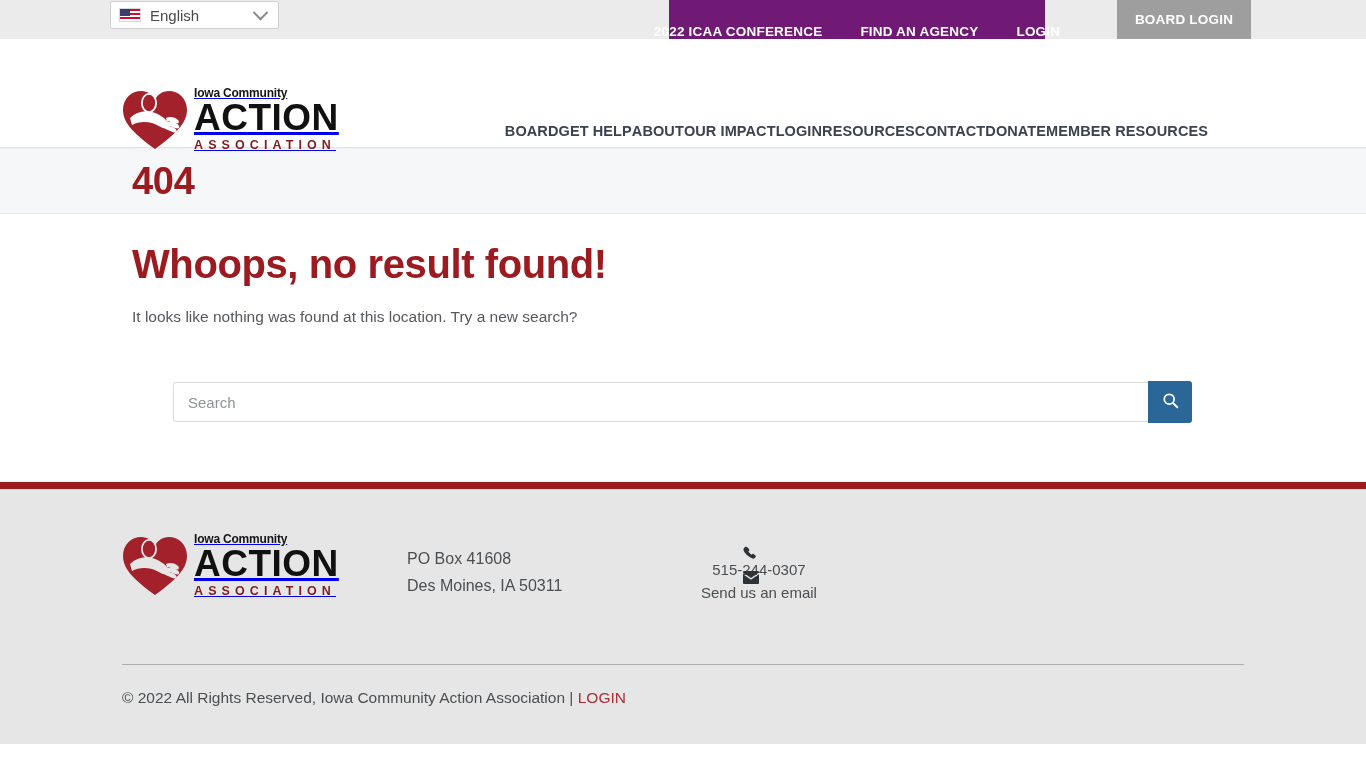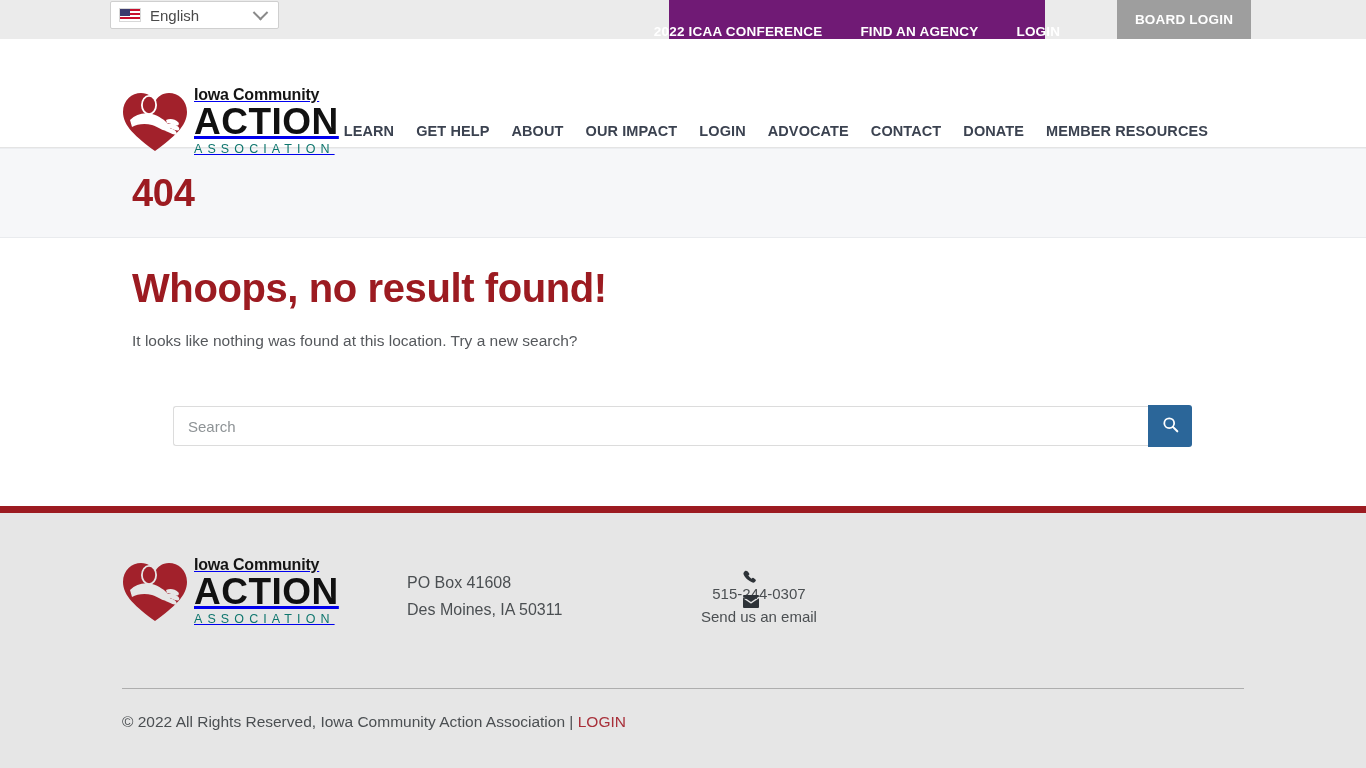--- a/index.html
+++ b/index.html
@@ -131,62 +131,61 @@
   }
   .logo-mark {
     position: relative;
     width: 66px;
     height: 62px;
     flex: 0 0 auto;
   }
   .logo-mark svg { display: block; }
   .logo-text { margin-left: 6px; line-height: 1; }
   .logo-l1 {
-    font-size: 16px;
+    font-size: 12px;
     font-weight: bold;
     color: #151515;
     letter-spacing: -0.2px;
   }
   .logo-l2 {
     font-size: 37px;
     font-weight: bold;
     color: #111111;
     letter-spacing: 0.5px;
     line-height: 0.96;
     margin-top: 1px;
   }
   .logo-l3 {
     font-size: 12.5px;
-    font-weight: normal;
-    color: #0f766e;
+    font-weight: bold;
+    color: #7f1d1d;
     letter-spacing: 5.1px;
     margin-top: 3px;
   }
 
   .mainnav {
     position: absolute;
     right: 158px;
     top: 84px;
     display: flex;
     align-items: center;
   }
   .mainnav a {
     color: #3b4250;
     font-size: 14.5px;
     font-weight: bold;
     letter-spacing: 0.1px;
     text-decoration: none;
-    margin-left: 22px;
     white-space: nowrap;
   }
   .mainnav a:first-child { margin-left: 0; }
 
   
   .titleband {
-    height: 90px;
+    height: 66px;
     background: #f6f7f9;
     border-top: 1px solid #eceef1;
     border-bottom: 1px solid #e9ebee;
     display: flex;
     align-items: center;
   }
   .titleband h1 {
     margin: 0 0 0 132px;
     font-size: 38px;
     font-weight: bold;
@@ -367,26 +366,26 @@
       </svg>
     </span>
     <span class="logo-text">
       <div class="logo-l1">Iowa Community</div>
       <div class="logo-l2">ACTION</div>
       <div class="logo-l3">ASSOCIATION</div>
     </span>
   </a>
 
   <nav class="mainnav">
-    <a href="#">LEARN</a>
+    <a href="#">BOARD</a>
     <a href="#">GET HELP</a>
     <a href="#">ABOUT</a>
     <a href="#">OUR IMPACT</a>
     <a href="#">LOGIN</a>
-    <a href="#">ADVOCATE</a>
+    <a href="#">RESOURCES</a>
     <a href="#">CONTACT</a>
     <a href="#">DONATE</a>
     <a href="#">MEMBER RESOURCES</a>
   </nav>
 </div>
 
 <div class="titleband">
   <h1>404</h1>
 </div>
 

